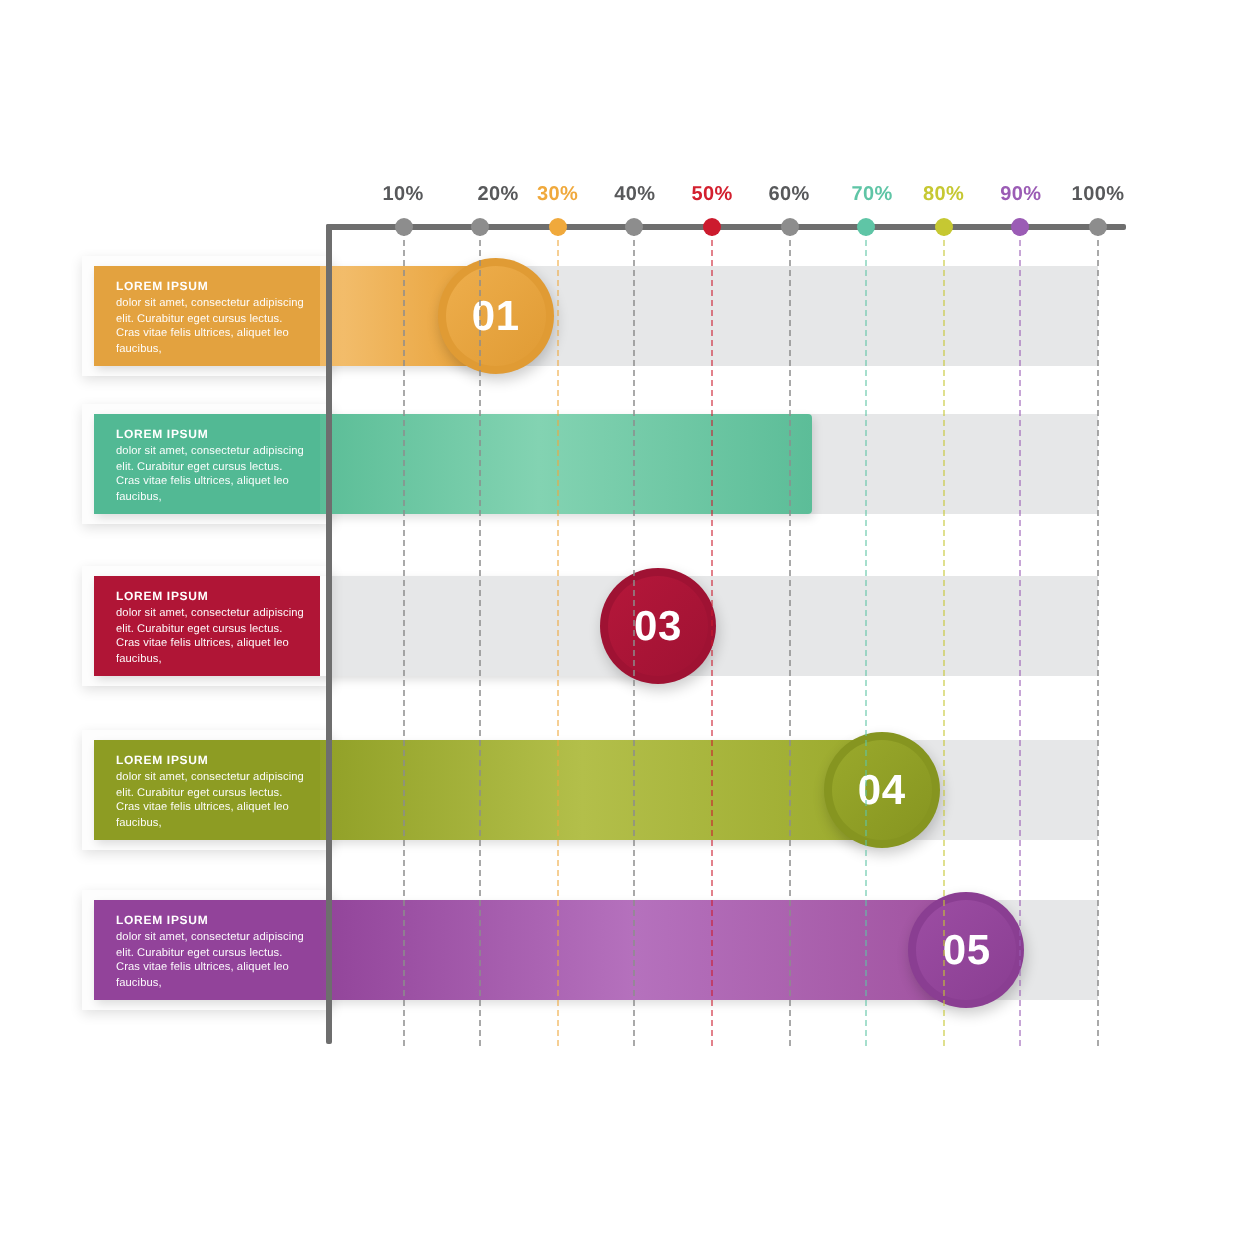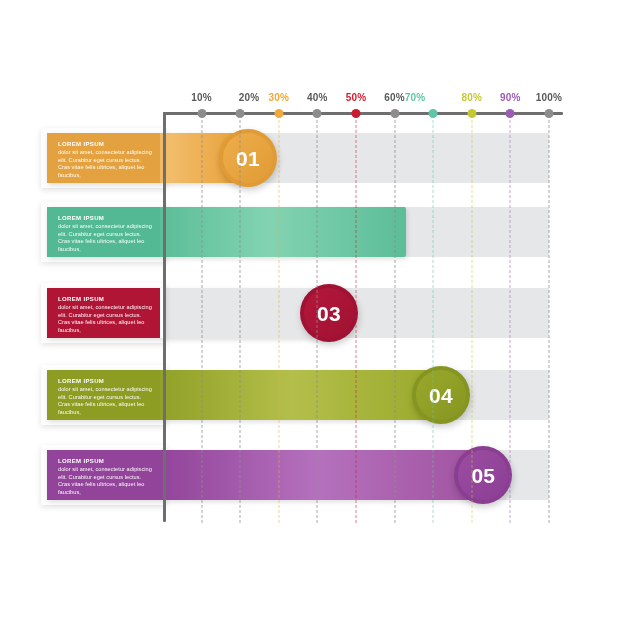--- a/index.html
+++ b/index.html
@@ -249,21 +249,21 @@
         <div class="tick" style="left: 249px; color: rgb(88, 89, 91);">20%</div>
         <div class="tick-dot" style="left: 240.2px; background: rgb(141, 141, 141);"></div>
         <div class="tick" style="left: 278.8px; color: rgb(240, 169, 60);">30%</div>
         <div class="tick-dot" style="left: 278.8px; background: rgb(240, 169, 60);"></div>
         <div class="tick" style="left: 317.4px; color: rgb(88, 89, 91);">40%</div>
         <div class="tick-dot" style="left: 317.4px; background: rgb(141, 141, 141);"></div>
         <div class="tick" style="left: 356px; color: rgb(211, 32, 47);">50%</div>
         <div class="tick-dot" style="left: 356px; background: rgb(204, 27, 46);"></div>
         <div class="tick" style="left: 394.6px; color: rgb(88, 89, 91);">60%</div>
         <div class="tick-dot" style="left: 394.6px; background: rgb(141, 141, 141);"></div>
-        <div class="tick" style="left: 415px; color: rgb(95, 197, 166);">70%</div>
+        <div class="tick" style="left: 436px; color: rgb(95, 197, 166);">70%</div>
         <div class="tick-dot" style="left: 433.2px; background: rgb(95, 197, 166);"></div>
         <div class="tick" style="left: 471.8px; color: rgb(198, 200, 50);">80%</div>
         <div class="tick-dot" style="left: 471.8px; background: rgb(198, 200, 50);"></div>
         <div class="tick" style="left: 510.4px; color: rgb(155, 92, 181);">90%</div>
         <div class="tick-dot" style="left: 510.4px; background: rgb(155, 92, 181);"></div>
         <div class="tick" style="left: 549px; color: rgb(88, 89, 91); text-align: center;">100%</div>
         <div class="tick-dot" style="left: 549px; background: rgb(141, 141, 141);"></div>
       </div>
 
   </div>

